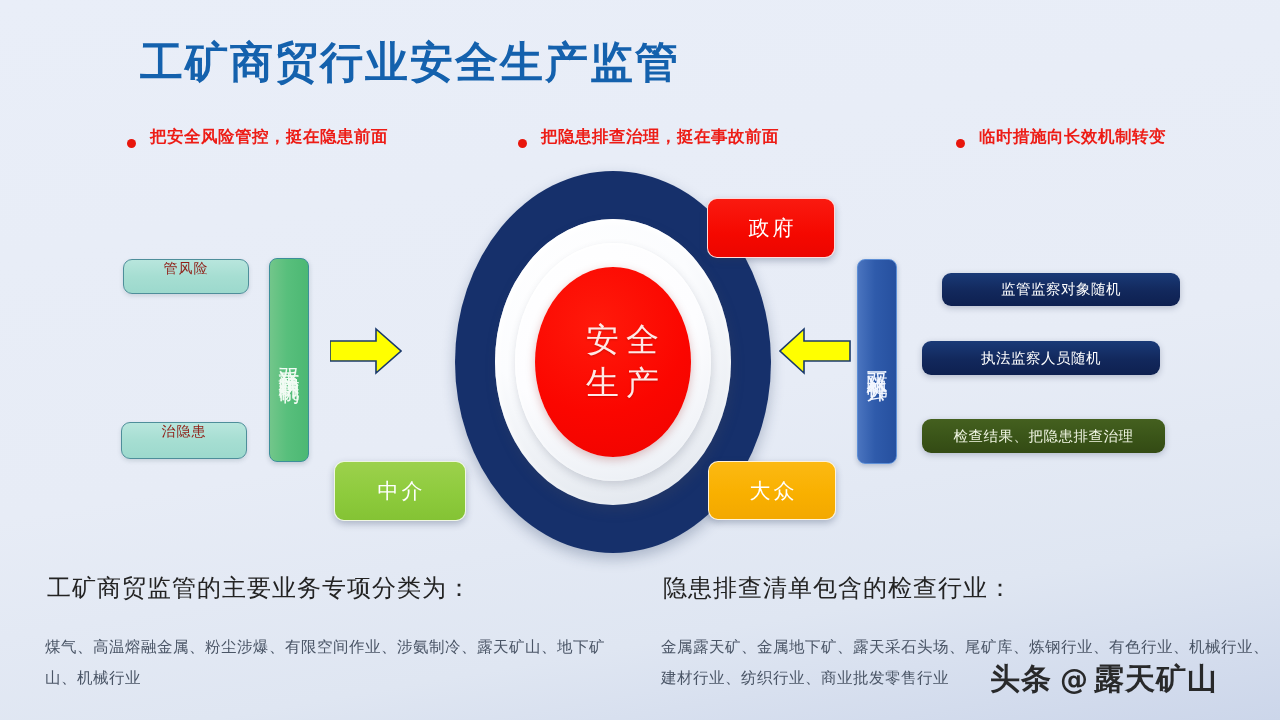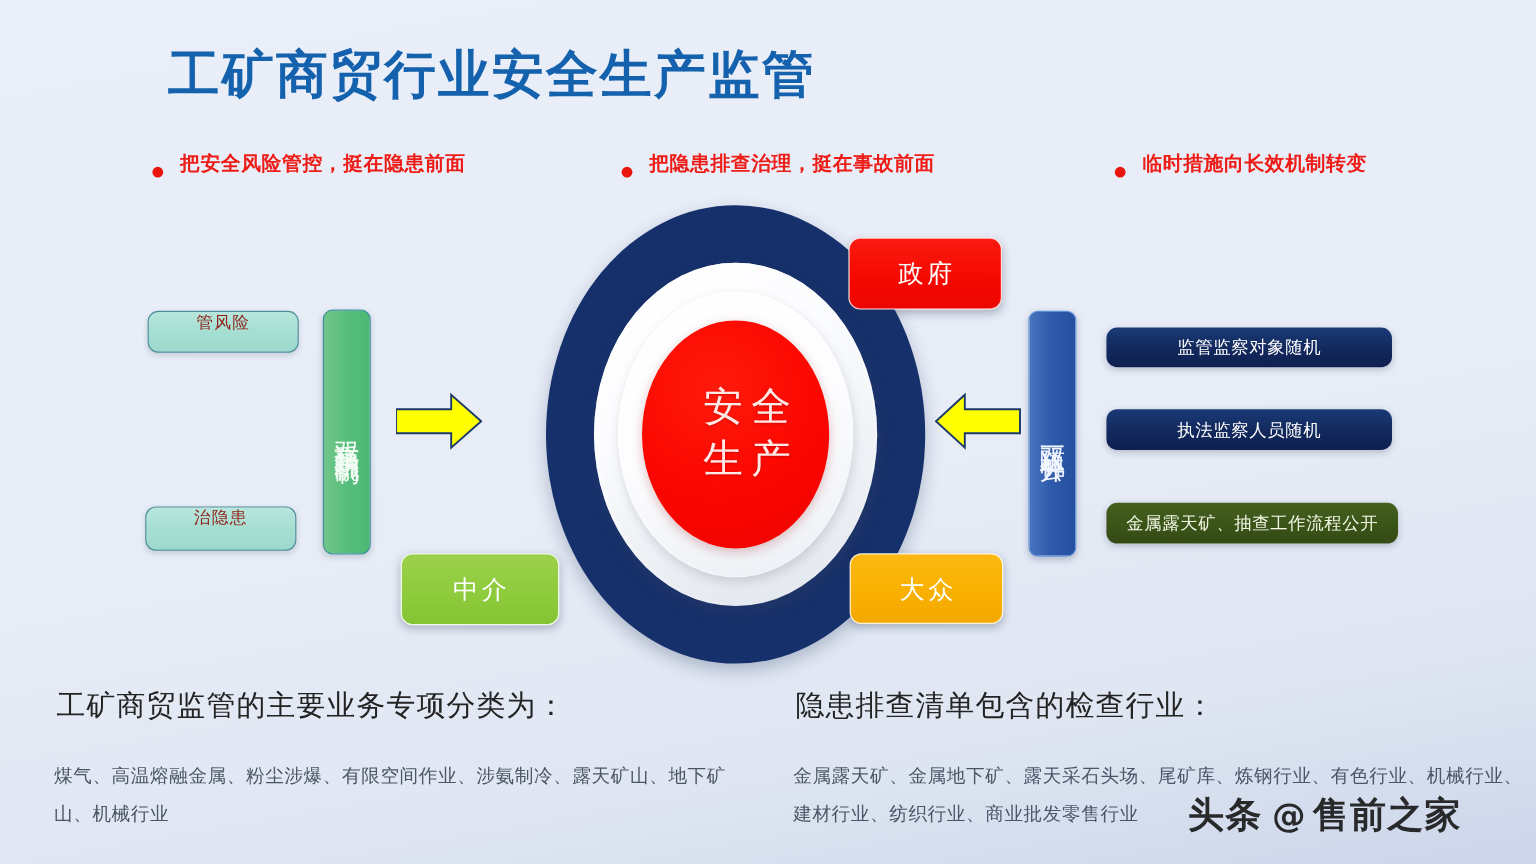--- a/index.html
+++ b/index.html
@@ -56,21 +56,21 @@
     flex: none;
   }
   .bullet .btext {
     font-size: 16.5px;
     font-weight: bold;
     color: #ed1c16;
     letter-spacing: 0.5px;
   }
   #bullet0 { left: 127px; top: 0; }
   #bullet1 { left: 518px; top: 0; }
-  #bullet2 { left: 929px; top: 0; }
+  #bullet2 { left: 956px; top: 0; }
 
   
   #ring-outer {
     position: absolute;
     left: 455px;
     top: 171px;
     width: 316px;
     height: 382px;
     border-radius: 50%;
     background: #16306b;
@@ -111,21 +111,21 @@
     flex-direction: column;
     align-items: center;
     justify-content: center;
   }
   #core .ctext {
     font-size: 33px;
     color: #ffe9e6;
     line-height: 1.30;
     letter-spacing: 7px;
     text-indent: 7px;
-    font-family: Liberation Serif, serif;
+    font-family: Liberation Sans, sans-serif;
     text-shadow: 0 1px 2px rgba(120,0,0,0.35);
     margin-left: 19px;
   }
 
   
   .role {
     position: absolute;
     display: flex;
     align-items: center;
     justify-content: center;
@@ -239,21 +239,21 @@
     font-family: "DejaVu Serif", "Liberation Serif", serif;
     box-shadow: 0 2px 6px rgba(30,45,80,0.25);
   }
   .rbar.navy {
     background: linear-gradient(180deg, #1a3a77 0%, #12285c 55%, #0e2050 100%);
   }
   .rbar.green {
     background: linear-gradient(180deg, #44601f 0%, #3a5418 55%, #334a14 100%);
     color: #f1f6e4;
   }
-  #rbar-0 { left: 922px; top: 273px; width: 238px; height: 33px; }
+  #rbar-0 { left: 942px; top: 273px; width: 238px; height: 33px; }
   #rbar-1 { left: 922px; top: 341px; width: 238px; height: 34px; }
   #rbar-2 { left: 922px; top: 419px; width: 243px; height: 34px; }
 
   
   .btitle {
     position: absolute;
     font-size: 24px;
     color: #232323;
     letter-spacing: 1px;
     white-space: nowrap;
@@ -357,28 +357,28 @@
     <span class="vtext">双随机一公开</span>
   </div>
 
   <div class="rbar navy" id="rbar-0">
     <span>监管监察对象随机</span>
   </div>
   <div class="rbar navy" id="rbar-1">
     <span>执法监察人员随机</span>
   </div>
   <div class="rbar green" id="rbar-2">
-    <span>金属露天矿、抽查工作流程公开</span>
+    <span>检查结果、把隐患排查治理</span>
   </div>
 
   <div class="btitle" id="btitle-left">工矿商贸监管的主要业务专项分类为：</div>
   <div class="bbody" id="bbody-left">煤气、高温熔融金属、粉尘涉爆、有限空间作业、涉氨制冷、露天矿山、地下矿山、机械行业</div>
 
   <div class="btitle" id="btitle-right">隐患排查清单包含的检查行业：</div>
   <div class="bbody" id="bbody-right">金属露天矿、金属地下矿、露天采石头场、尾矿库、炼钢行业、有色行业、机械行业、建材行业、纺织行业、商业批发零售行业</div>
 
   <div id="watermark">
     <span>头条</span>
     <span class="wm-at">@</span>
-    <span>售前之家</span>
+    <span>露天矿山</span>
   </div>
 
 </div>
 
 </body></html>

